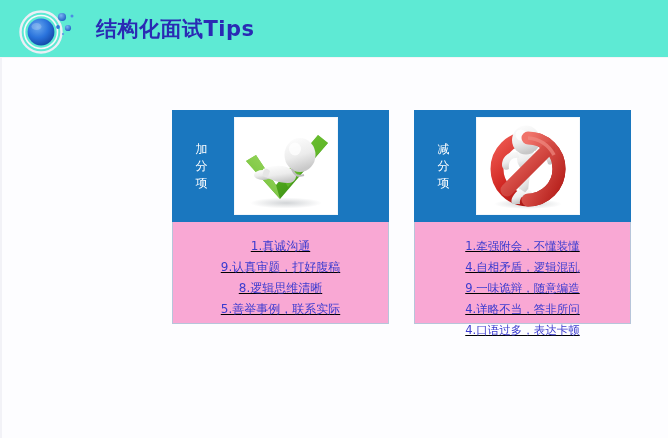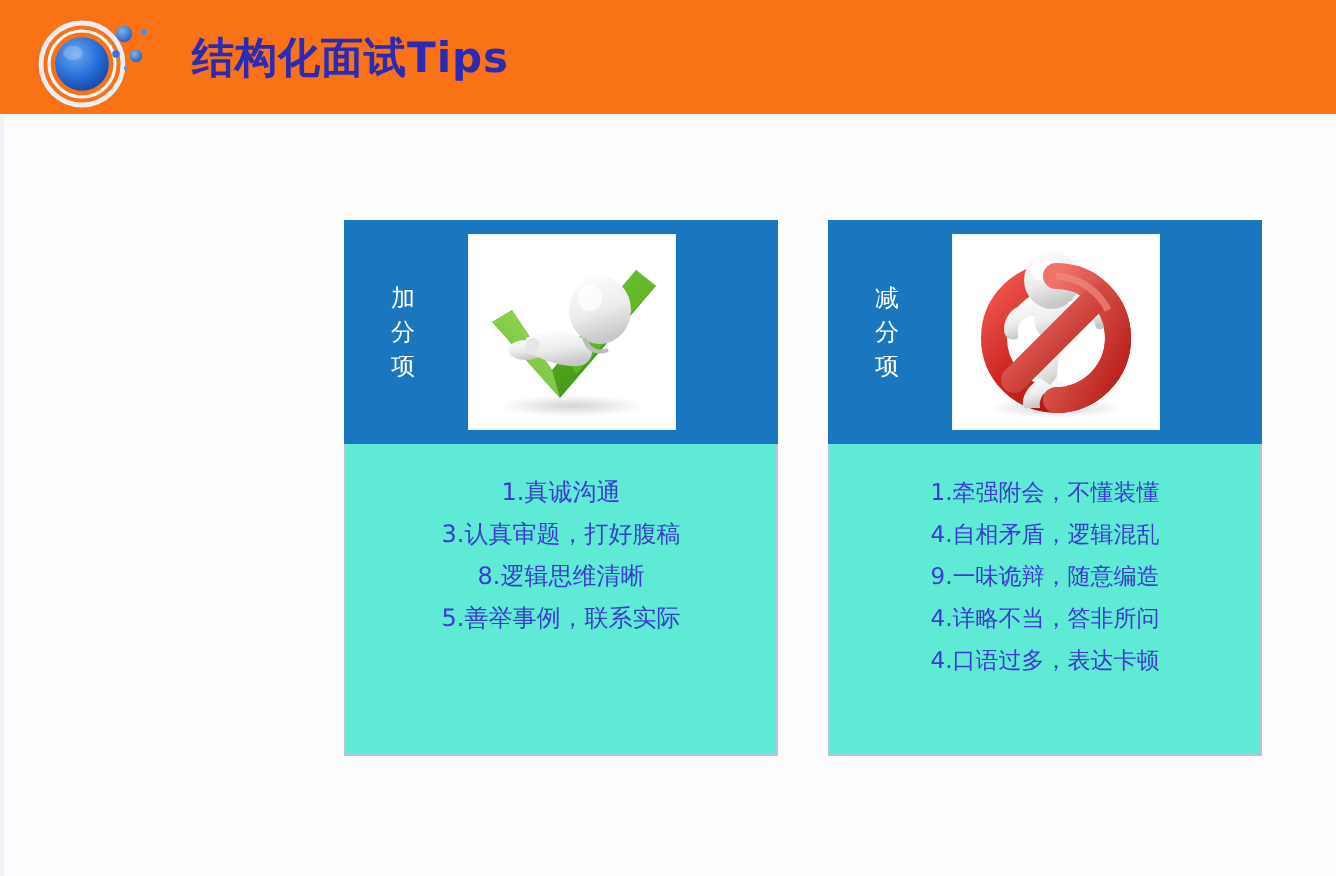--- a/index.html
+++ b/index.html
@@ -29,21 +29,21 @@
     width: 2px; height: 438px;
     background: #f2f2f7;
   }
 
   
   .header {
     position: absolute;
     left: 0; top: 0;
     width: 668px;
     height: 58px;
-    background: #f97316;
+    background: #5eead4;
   }
   .header-rule {
     position: absolute;
     left: 0; top: 57px;
     width: 668px; height: 1px;
     background: #f4f4f8;
   }
 
   .logo {
     position: absolute;
@@ -112,26 +112,27 @@
     margin-left: 2px;
     display: flex;
     align-items: center;
     justify-content: center;
     overflow: hidden;
   }
   .card-art svg { display: block; }
 
   .card-body {
     position: relative;
-    height: 156px;
-    background: #5eead4;
+    height: 102px;
+    background: #f9a8d4;
     border: 1px solid #b7c5da;
     border-top: none;
     box-sizing: border-box;
     padding: 14px 6px 6px 6px;
+    text-decoration: underline;
   }
   .card-list {
     list-style: none;
     margin: 0;
     padding: 0;
     text-align: center;
   }
   .card-list li {
     font-family: "DejaVu Sans", "Liberation Sans", sans-serif;
     font-size: 12px;
@@ -225,21 +226,21 @@
               <path d="M34 52 C30 48 28 50 27 54 C26 57 29 59 32 58 Z" fill="#e6e6e6"></path>
               <path d="M56 50 C58 56 62 58 68 56" stroke="#bcbcbc" stroke-width="2" fill="none"></path>
             </g>
           </svg>
         </div>
       </div>
 
       <div class="card-body">
         <ul class="card-list">
           <li>1.真诚沟通</li>
-          <li>3.认真审题，打好腹稿</li>
+          <li>9.认真审题，打好腹稿</li>
           <li>8.逻辑思维清晰</li>
           <li>5.善举事例，联系实际</li>
         </ul>
       </div>
     </div>
 
     <div class="card card-right">
 
       <div class="card-head">
         <div class="card-head-label">减

